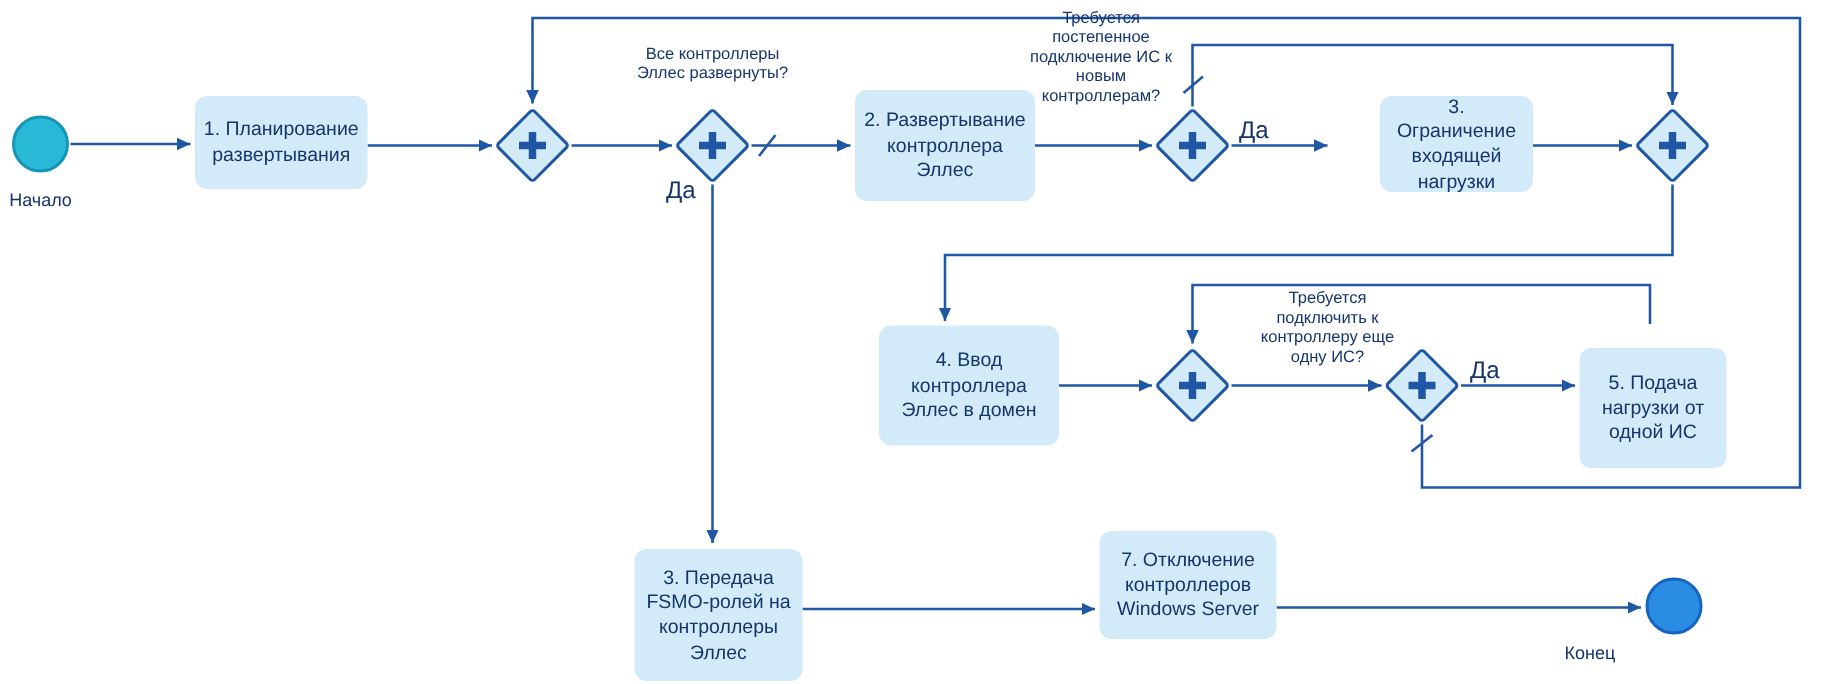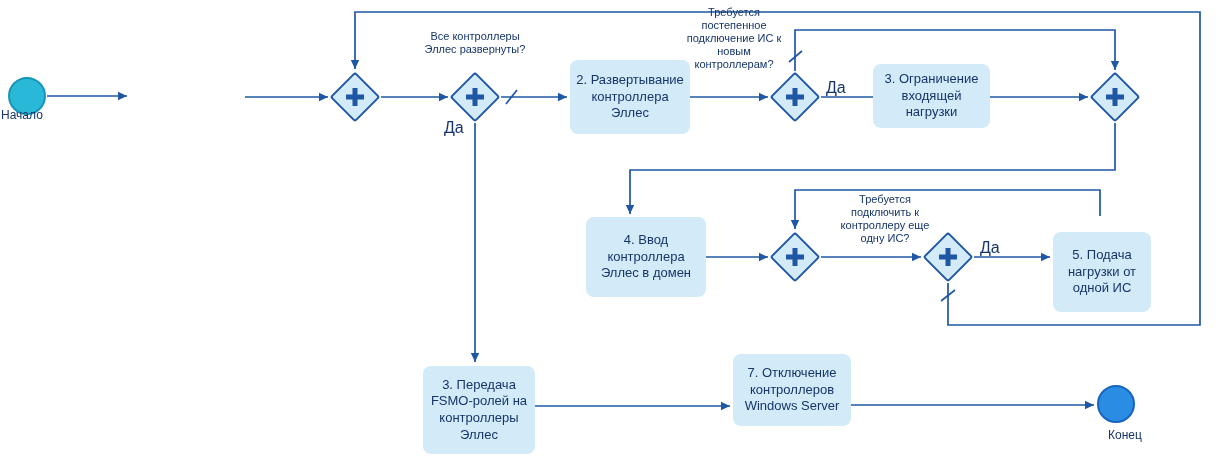--- a/index.html
+++ b/index.html
@@ -65,29 +65,32 @@
       <polyline points="475,123 475,362" marker-end="url(#arw)"></polyline>
       <polyline points="535,406 730,406" marker-end="url(#arw)"></polyline>
       <polyline points="851,405 1094,405" marker-end="url(#arw)"></polyline>
       <line x1="506" y1="104" x2="517" y2="90"></line>
       <line x1="789" y1="62" x2="802" y2="51"></line>
       <line x1="941" y1="301" x2="955" y2="290"></line>
     </g>
   </svg>
 
   <div class="event start" style="left:8px;top:77px"></div>
-  <div class="lbl" style="left:1px;top:108px;width:52px;">Начало</div>
+  <div class="lbl" style="left:1px;top:126px;width:52px;text-align:center">Начало</div>
 
   <div class="event end" style="left:1097px;top:385px"></div>
-  <div class="lbl" style="left:1098px;top:428px;width:54px;text-align:center">Конец</div>
+  <div class="lbl" style="left:1033px;top:428px;width:54px;text-align:center">Конец</div>
 
+  <div class="task" style="left:130px;top:64px;width:115px;height:62px">
+    <span>1. Планирование развертывания</span>
+  </div>
   <div class="task" style="left:570px;top:60px;width:120px;height:74px">
     <span>2. Развертывание контроллера Эллес</span>
   </div>
-  <div class="task" style="left:873px;top:64px;width:117px;height:64px">
+  <div class="task" style="left:920px;top:64px;width:102px;height:64px">
     <span>3. Ограничение входящей нагрузки</span>
   </div>
   <div class="task" style="left:586px;top:217px;width:120px;height:80px">
     <span>4. Ввод контроллера Эллес в домен</span>
   </div>
   <div class="task" style="left:1053px;top:232px;width:98px;height:80px">
     <span>5. Подача нагрузки от одной ИС</span>
   </div>
   <div class="task" style="left:423px;top:366px;width:112px;height:88px">
     <span>3. Передача FSMO-ролей на контроллеры Эллес</span>

